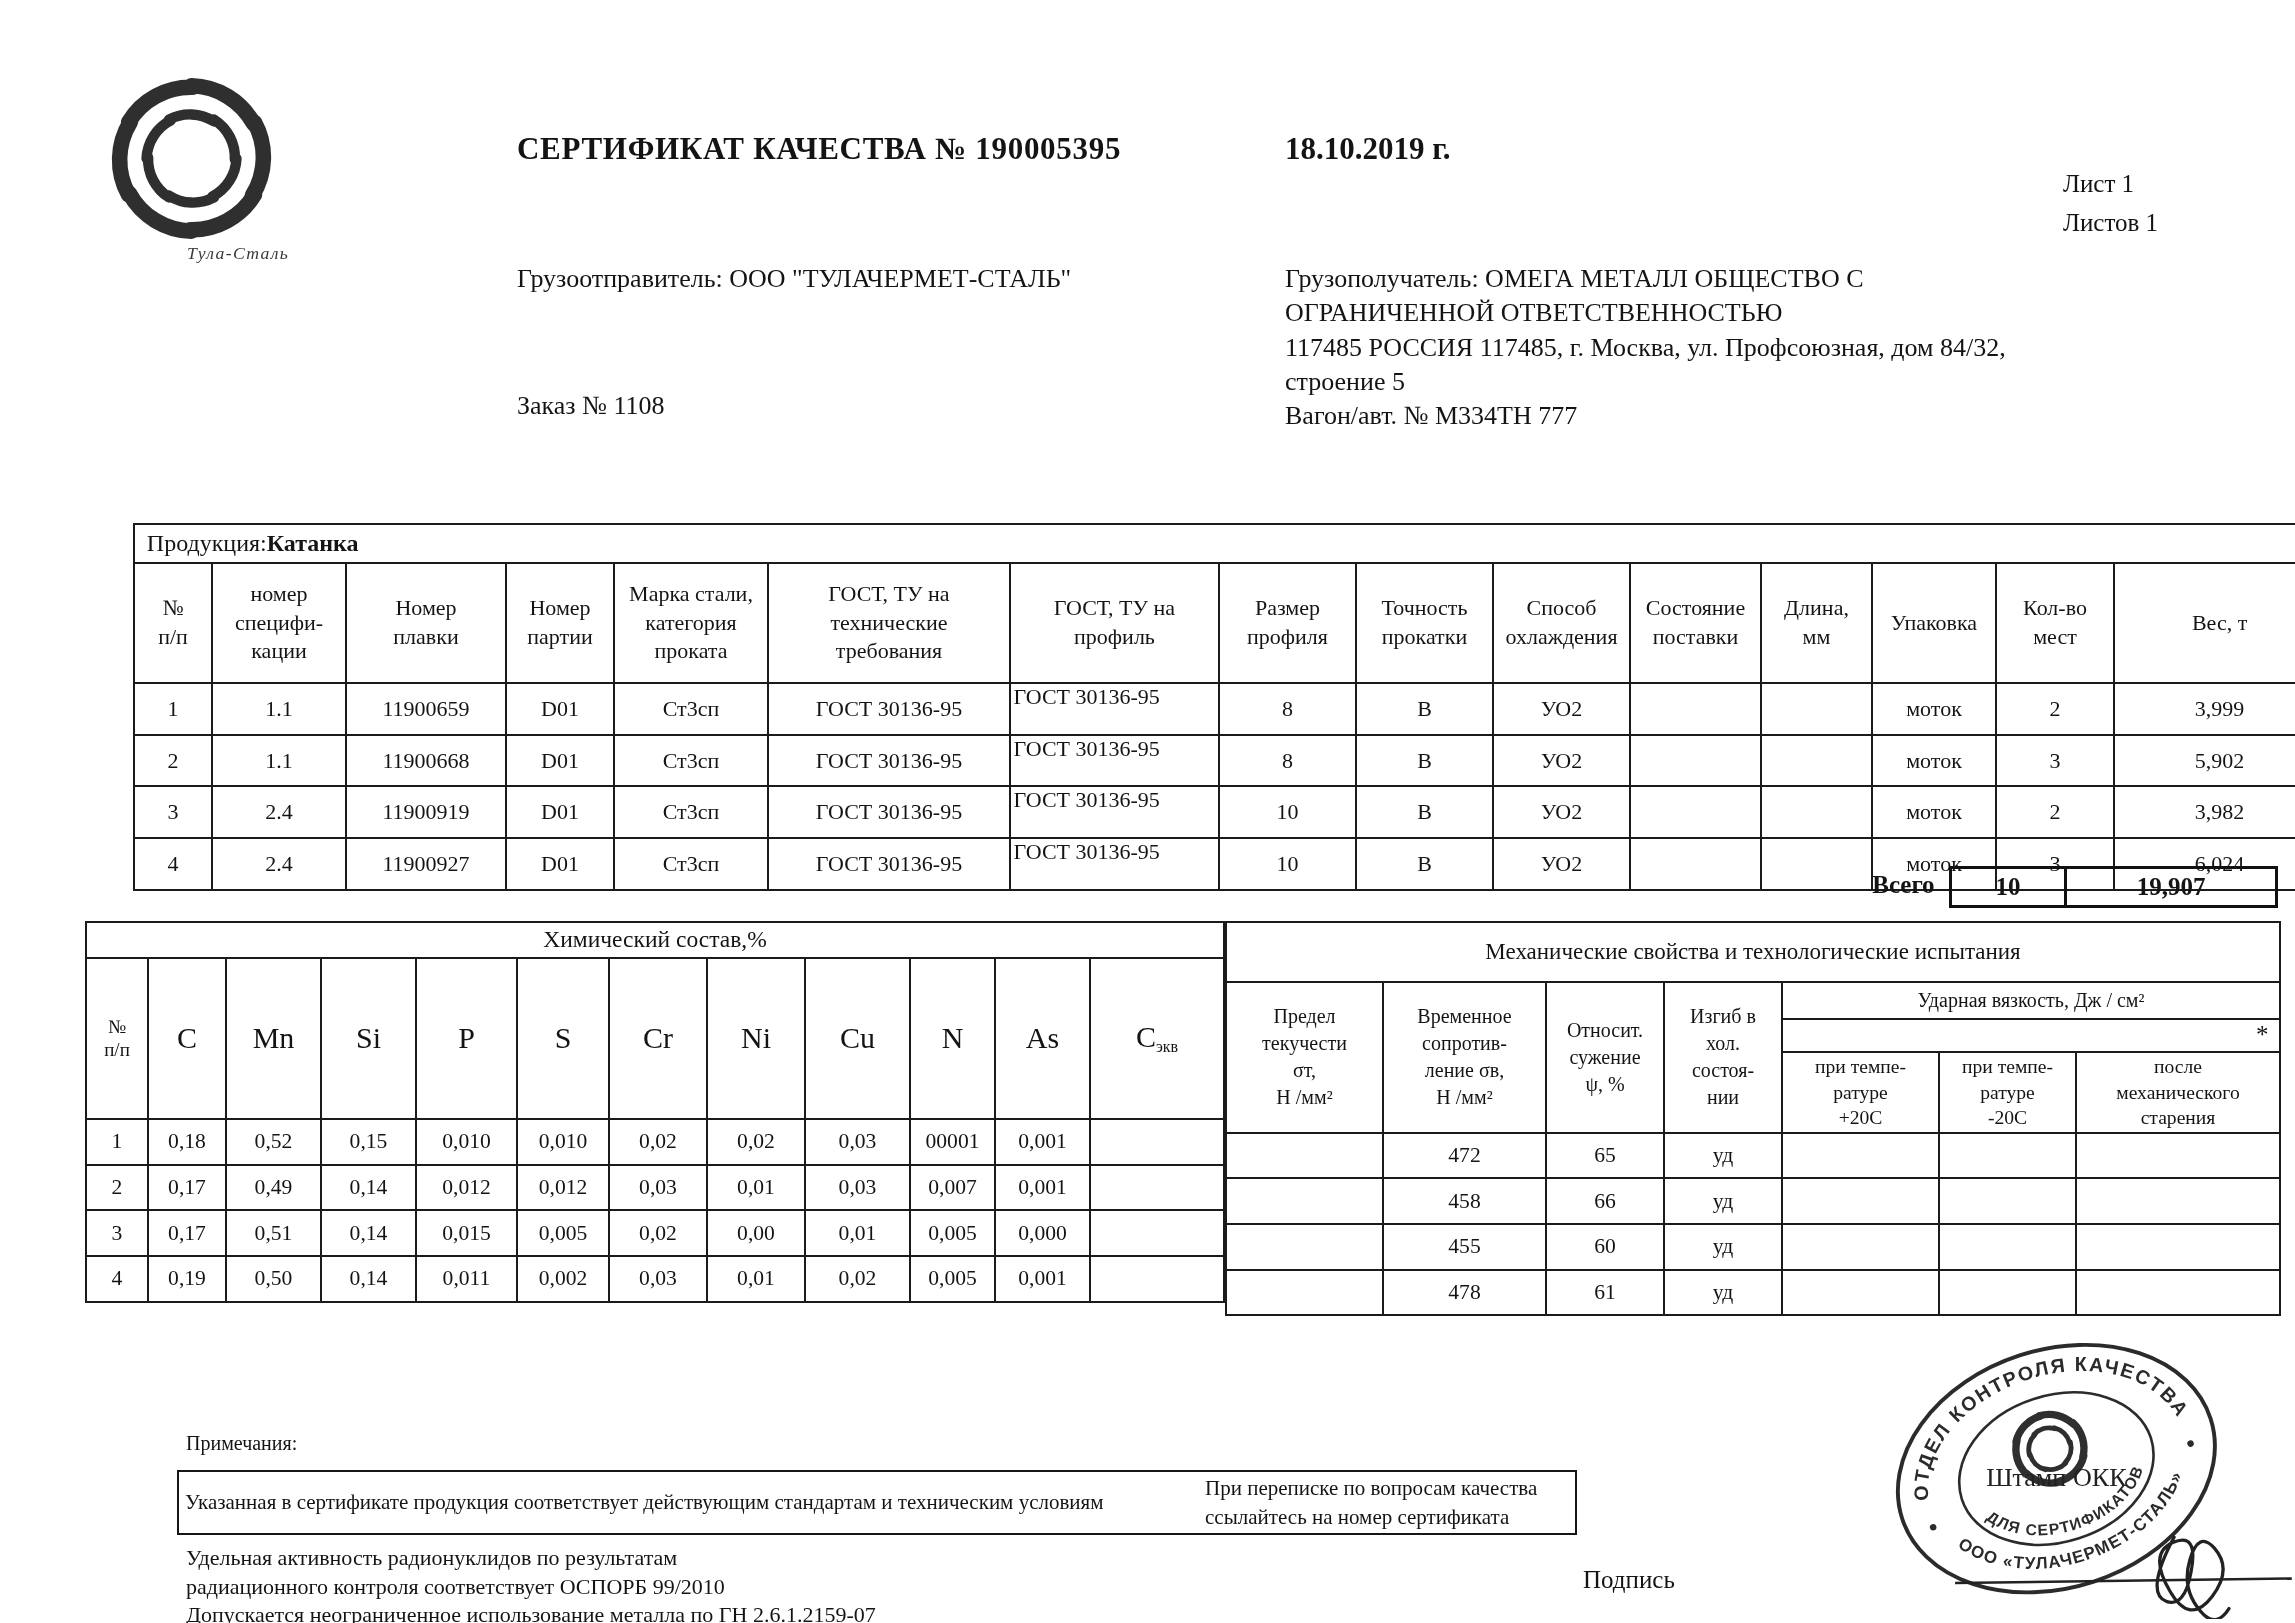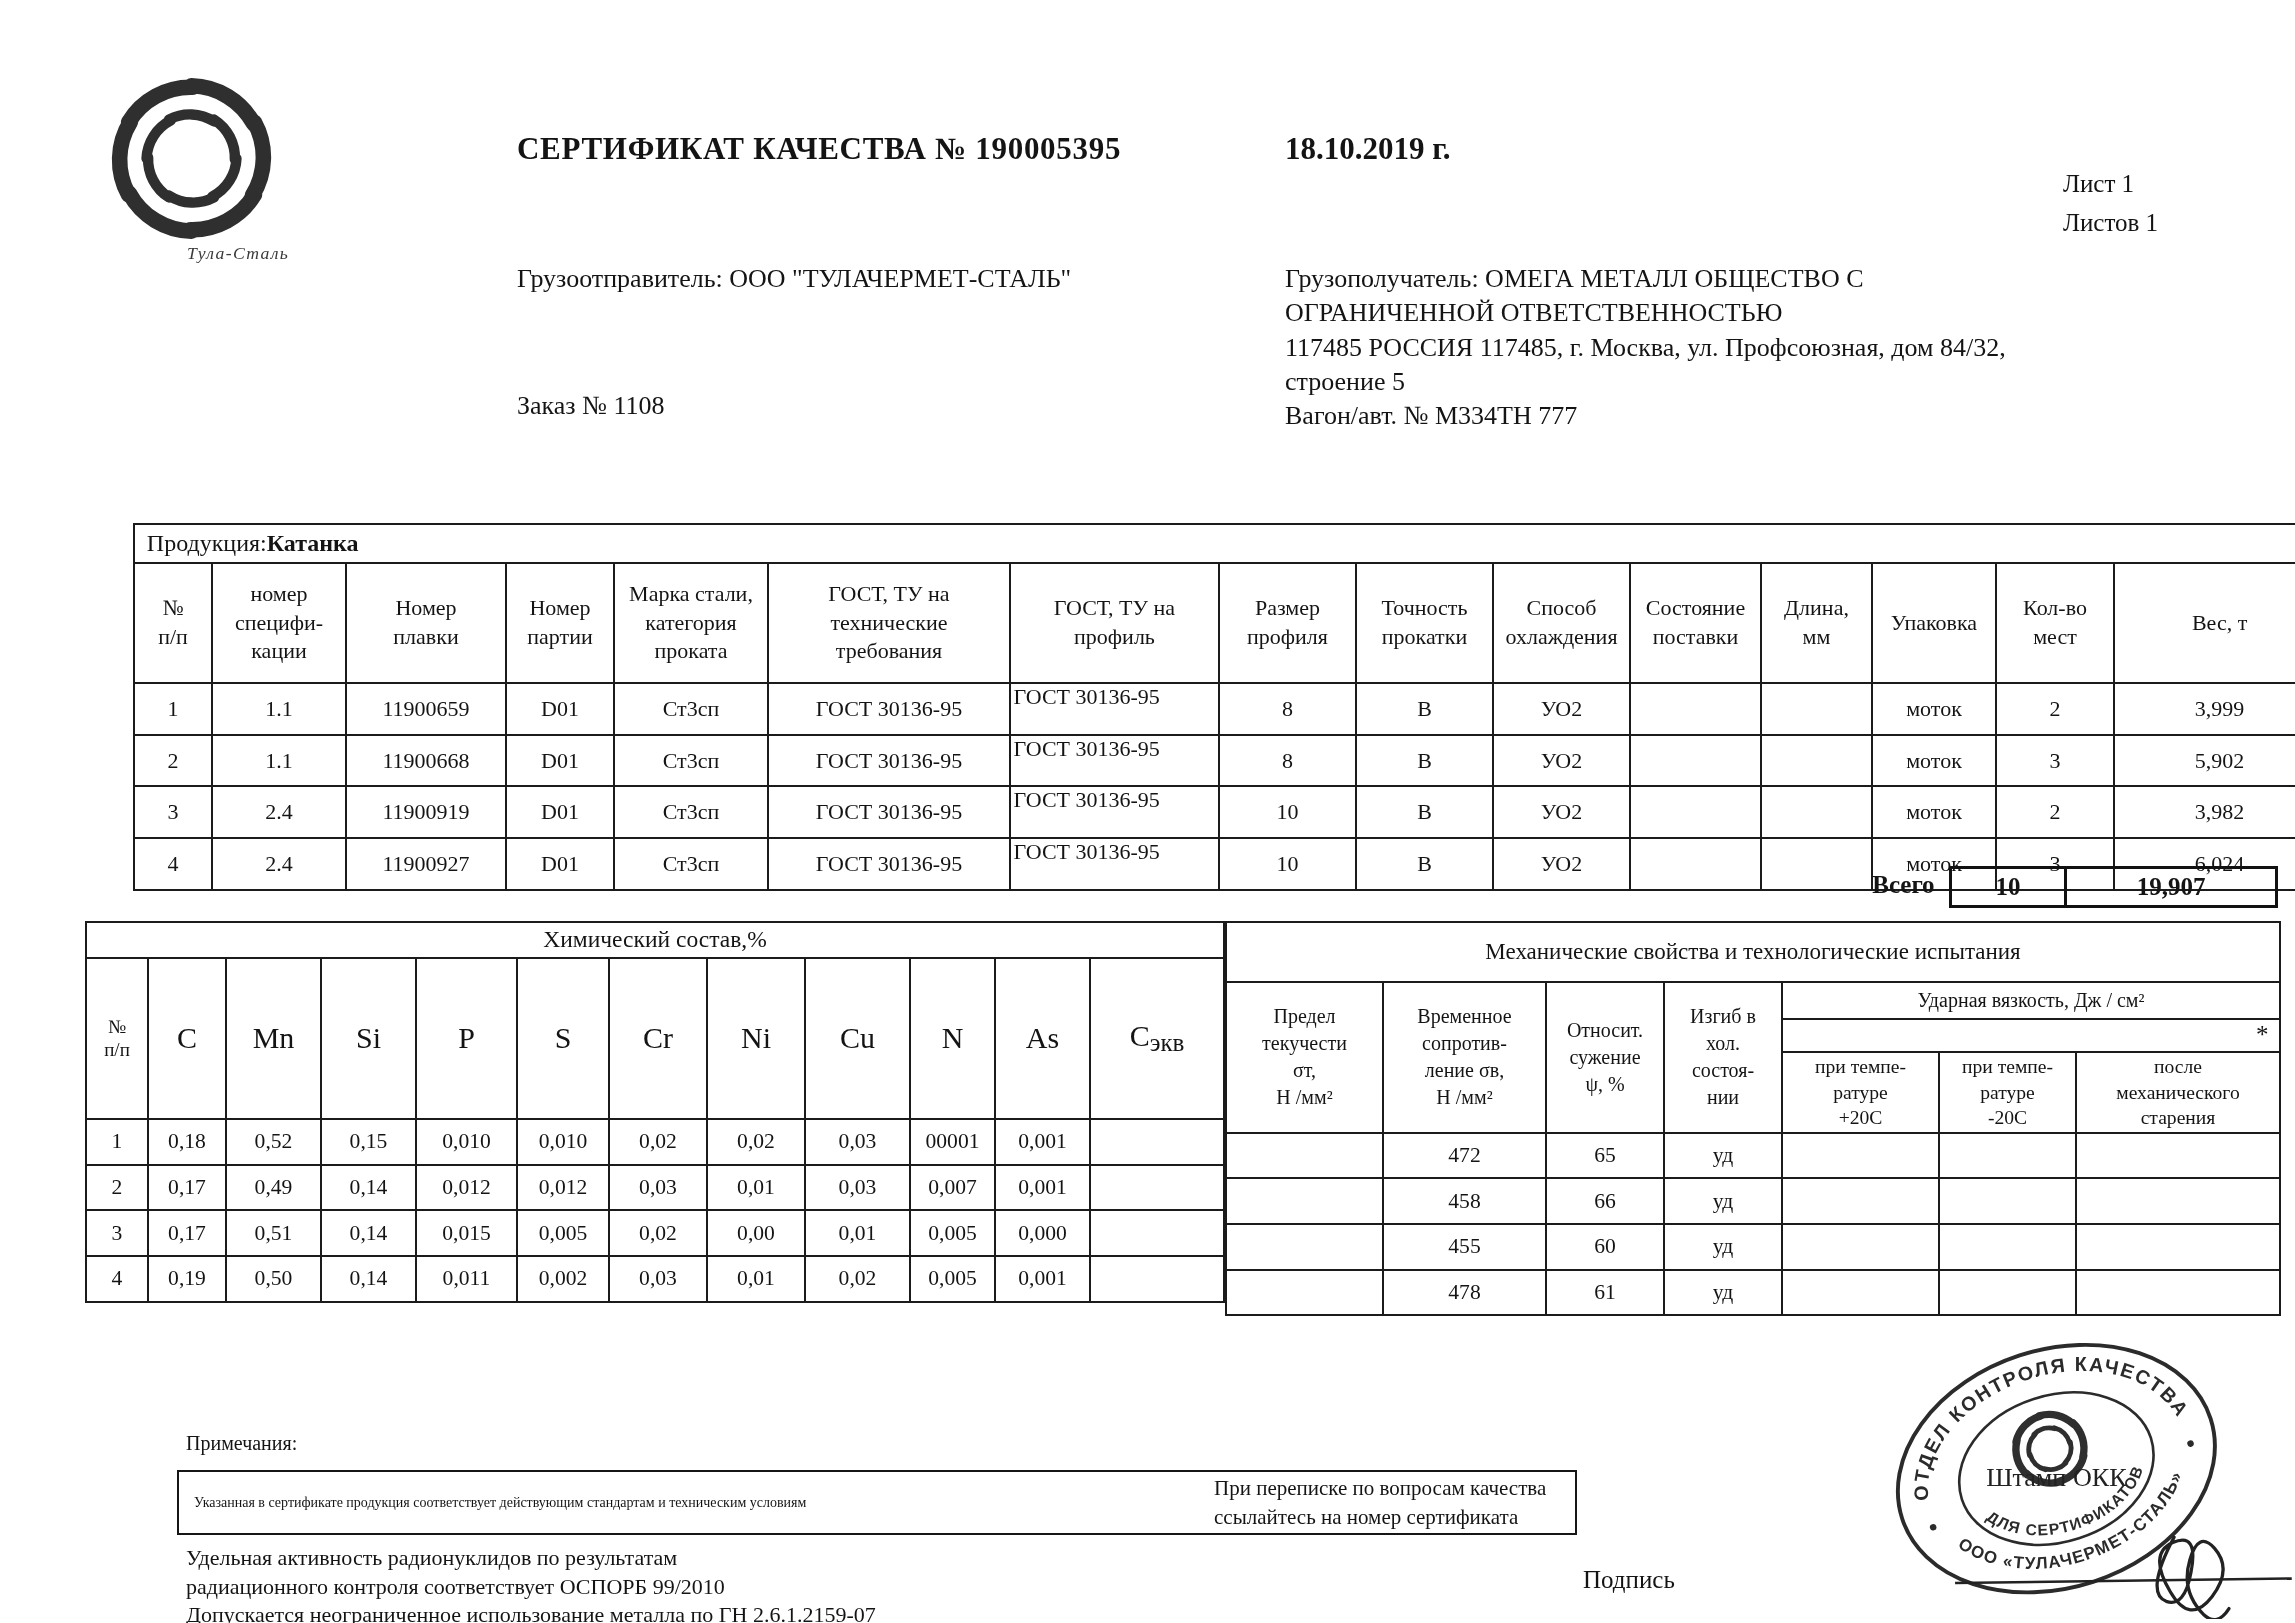--- a/index.html
+++ b/index.html
@@ -39,31 +39,31 @@
   .totals .weight{width:211px;border-left:none;}
   
   .t2wrap{display:flex;align-items:flex-start;}
   .t2{border:2.6px solid #1b1b1b;}
   .t2 td{font-size:21.6px;}
   .chem .title td{height:31px;font-size:23.5px;}
   .chem .head td{height:157px;}
   .chem .el{font-size:30px;}
   .chem .npp{font-size:19px;line-height:1.25;}
   .chem .drow td{height:41px;}
-  .sub-ind{font-size:25px;vertical-align:-5.2px;margin-top:17px;}
+  .sub-ind{font-size:16px;vertical-align:-5.2px;margin-top:17px;}
   .mech .title td{height:55px;font-size:23px;}
   .mech .hcell{font-size:20px;line-height:1.35;}
   .mech .star td{height:27.5px;text-align:right;padding-right:10.5px;font-size:25px;}
   .mech .subhead td{height:69px;font-size:19.6px;line-height:1.3;}
   .mech .drow td{height:41px;}
   
   .note-label{font-size:20px;}
   .note-box{box-sizing:border-box;border:2.6px solid #161616;width:1400px;height:65px;
       display:flex;align-items:center;}
-  .note-box .left{width:984px;font-size:14px;padding-left:15px;}
+  .note-box .left{width:984px;font-size:21px;padding-left:6px;}
   .note-box .right{font-size:21px;line-height:1.35;margin-left:36px;}
   .note-line{font-size:22px;line-height:1.0;}
   .sig-label{font-size:25px;}
   .stamp-center-label{font-family:"Liberation Serif",serif;}
 </style>
 </head>
 <body>
 
 <div class="page">
 

